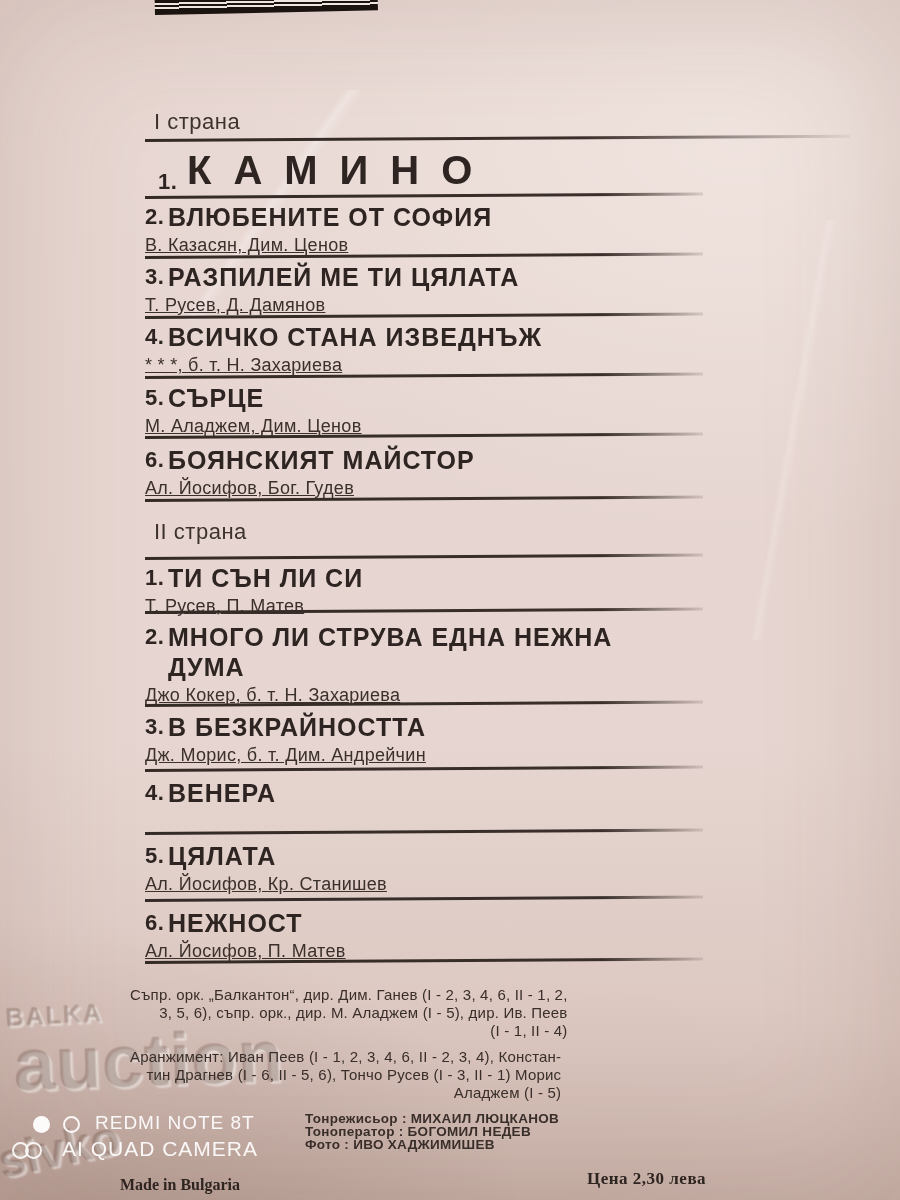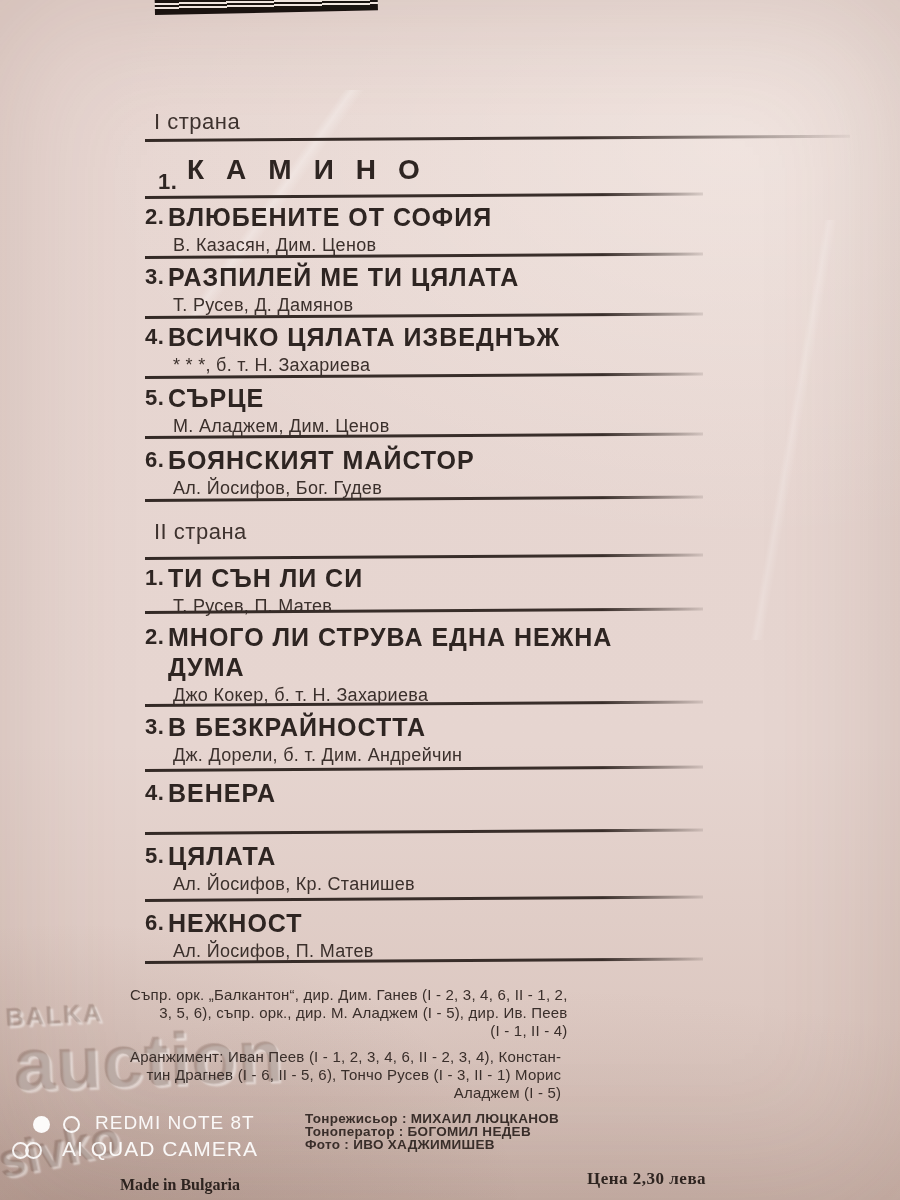--- a/index.html
+++ b/index.html
@@ -26,23 +26,23 @@
   .side-label{position:absolute;left:154px;font-size:22px;color:#3d322e;letter-spacing:0.5px;}
   .rule{position:absolute;left:145px;width:558px;height:3px;
     background:linear-gradient(to right,#342a26 0%,#3a2f2b 82%,rgba(58,47,43,0.12) 100%);
     transform:rotate(-0.35deg);transform-origin:left center;}
   .rule.long{width:705px;
     background:linear-gradient(to right,#342a26 0%,#3a2f2b 62%,rgba(58,47,43,0.55) 80%,rgba(58,47,43,0.25) 92%,rgba(58,47,43,0.05) 100%);}
 
   .track{position:absolute;left:145px;width:580px;color:#2e2522;}
   .track .num{position:absolute;left:0;top:2px;font-size:22px;font-weight:700;letter-spacing:0.5px;}
   .track .title{margin-left:23px;font-size:25px;font-weight:700;letter-spacing:1px;line-height:30px;max-width:470px;}
-  .track .credit{margin-left:28px;font-size:18px;color:#3b302c;margin-top:3px;letter-spacing:0.3px;}
+  .track .credit{font-size:18px;color:#3b302c;margin-top:3px;letter-spacing:0.3px;text-decoration:underline;}
   .track.big .num{left:13px;top:21px;font-size:22px;}
-  .track.big .title{margin-left:42px;font-size:28px;letter-spacing:22px;line-height:44px;}
+  .track.big .title{margin-left:42px;font-size:40px;letter-spacing:22px;line-height:44px;}
 
   .para{position:absolute;left:130px;color:#392e2a;font-size:15px;letter-spacing:0.2px;}
   .para div{white-space:nowrap;line-height:18px;text-align:right;}
   .sound{position:absolute;left:305px;color:#392e2a;font-size:13.5px;font-weight:700;letter-spacing:0.3px;}
   .sound div{white-space:nowrap;line-height:13px;}
 
   .footer-serif{position:absolute;font-family:"Liberation Serif","DejaVu Serif",serif;font-weight:700;color:#2e2420;}
   .made-in{left:120px;top:1176px;font-size:16px;}
   .price{left:587px;top:1169px;font-size:17px;letter-spacing:0.5px;text-align:right;}
 
@@ -94,21 +94,21 @@
 
   <div class="track" style="top:262px">
     <span class="num">3.</span>
     <div class="title">РАЗПИЛЕЙ МЕ ТИ ЦЯЛАТА</div>
     <div class="credit">Т. Русев, Д. Дамянов</div>
   </div>
   <div class="rule" style="top:316px"></div>
 
   <div class="track" style="top:322px">
     <span class="num">4.</span>
-    <div class="title">ВСИЧКО ЦЯЛАТА ИЗВЕДНЪЖ</div>
+    <div class="title">ВСИЧКО СТАНА ИЗВЕДНЪЖ</div>
     <div class="credit">* * *, б. т. Н. Захариева</div>
   </div>
   <div class="rule" style="top:376px"></div>
 
   <div class="track" style="top:383px">
     <span class="num">5.</span>
     <div class="title">СЪРЦЕ</div>
     <div class="credit">М. Аладжем, Дим. Ценов</div>
   </div>
   <div class="rule" style="top:436px"></div>
@@ -133,21 +133,21 @@
   <div class="track" style="top:622px">
     <span class="num">2.</span>
     <div class="title" style="max-width:450px">МНОГО ЛИ СТРУВА ЕДНА НЕЖНА ДУМА</div>
     <div class="credit">Джо Кокер, б. т. Н. Захариева</div>
   </div>
   <div class="rule" style="top:704px"></div>
 
   <div class="track" style="top:712px">
     <span class="num">3.</span>
     <div class="title">В БЕЗКРАЙНОСТТА</div>
-    <div class="credit">Дж. Дорели, б. т. Дим. Андрейчин</div>
+    <div class="credit">Дж. Морис, б. т. Дим. Андрейчин</div>
   </div>
   <div class="rule" style="top:769px"></div>
 
   <div class="track" style="top:778px">
     <span class="num">4.</span>
     <div class="title">ВЕНЕРА</div>
   </div>
   <div class="rule" style="top:832px"></div>
 
   <div class="track" style="top:841px">

